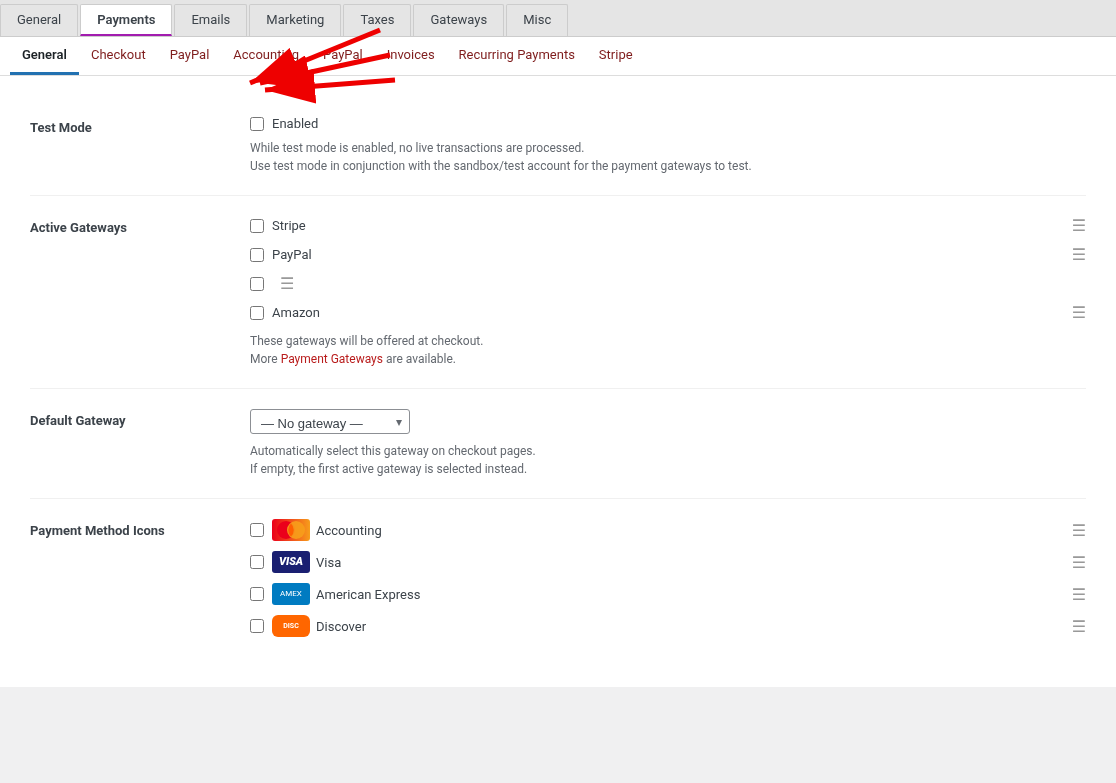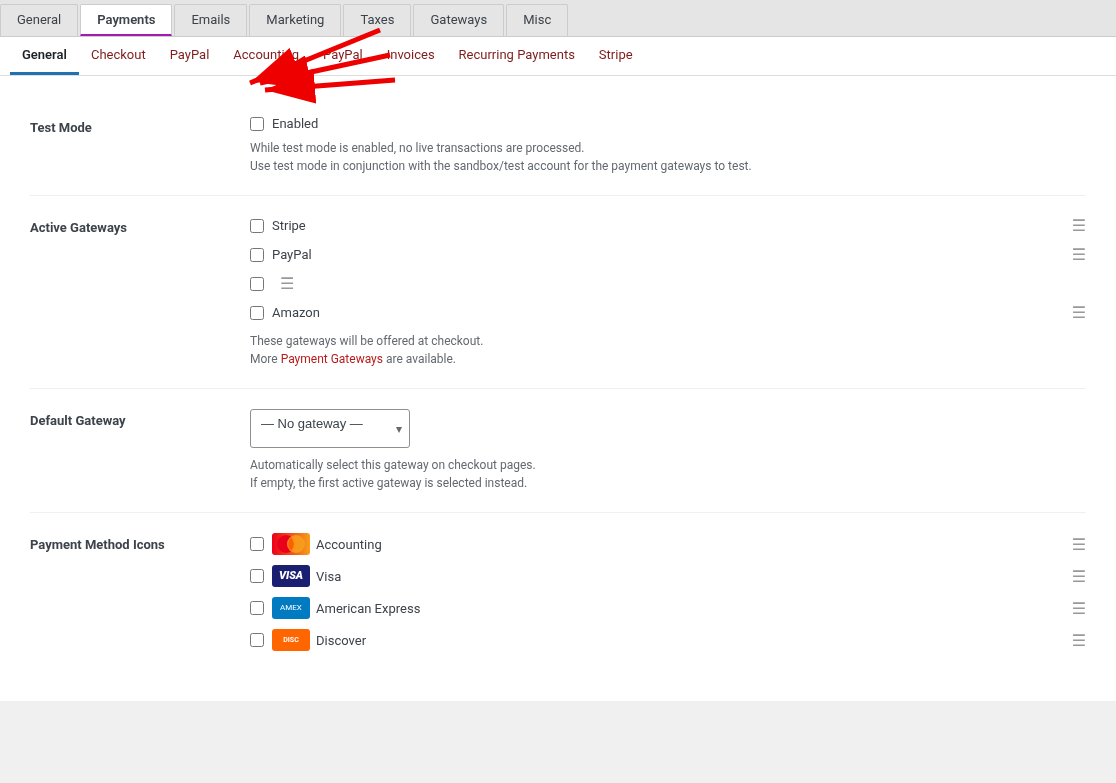--- a/index.html
+++ b/index.html
@@ -142,21 +142,21 @@
 
     .select-wrapper {
       position: relative;
       display: inline-block;
     }
     select {
       appearance: none;
       background: #fff;
       border: 1px solid #8c8f94;
       border-radius: 3px;
-      padding: 6px 28px 16px 10px;
+      padding: 6px 28px 2px 10px;
       font-size: 13px;
       color: #3c434a;
       cursor: pointer;
       min-width: 160px;
     }
     .select-arrow {
       position: absolute;
       right: 8px;
       top: 50%;
       transform: translateY(-50%);
@@ -331,21 +331,21 @@
 
         <div class="gateway-item">
           <input type="checkbox" style="">
           <span class="payment-icon icon-amex" style="font-size:8px; font-weight:400;">AMEX</span>
           <span class="gateway-label">American Express</span>
           <span class="drag-handle">☰</span>
         </div>
 
         <div class="gateway-item">
           <input type="checkbox" style="">
-          <span class="payment-icon icon-discover" style="font-size:7px; font-weight:700;">DISC</span>
+          <span class="payment-icon icon-discover" style="font-size:7px; font-weight:700;border-radius:6px;">DISC</span>
           <span class="gateway-label">Discover</span>
           <span class="drag-handle">☰</span>
         </div>
 
       </div>
     </div>
 
   </div>
 
   <svg class="arrow-overlay" width="1116" height="200">

